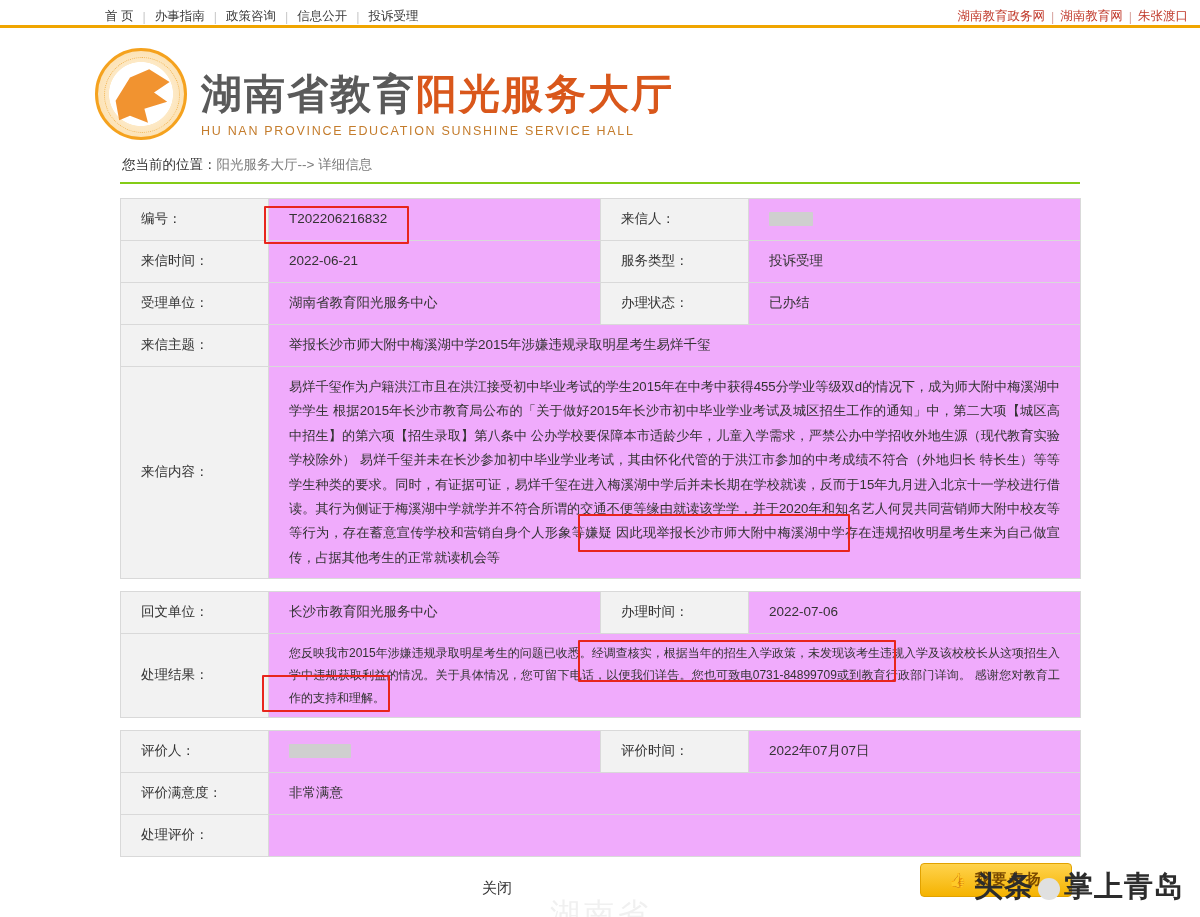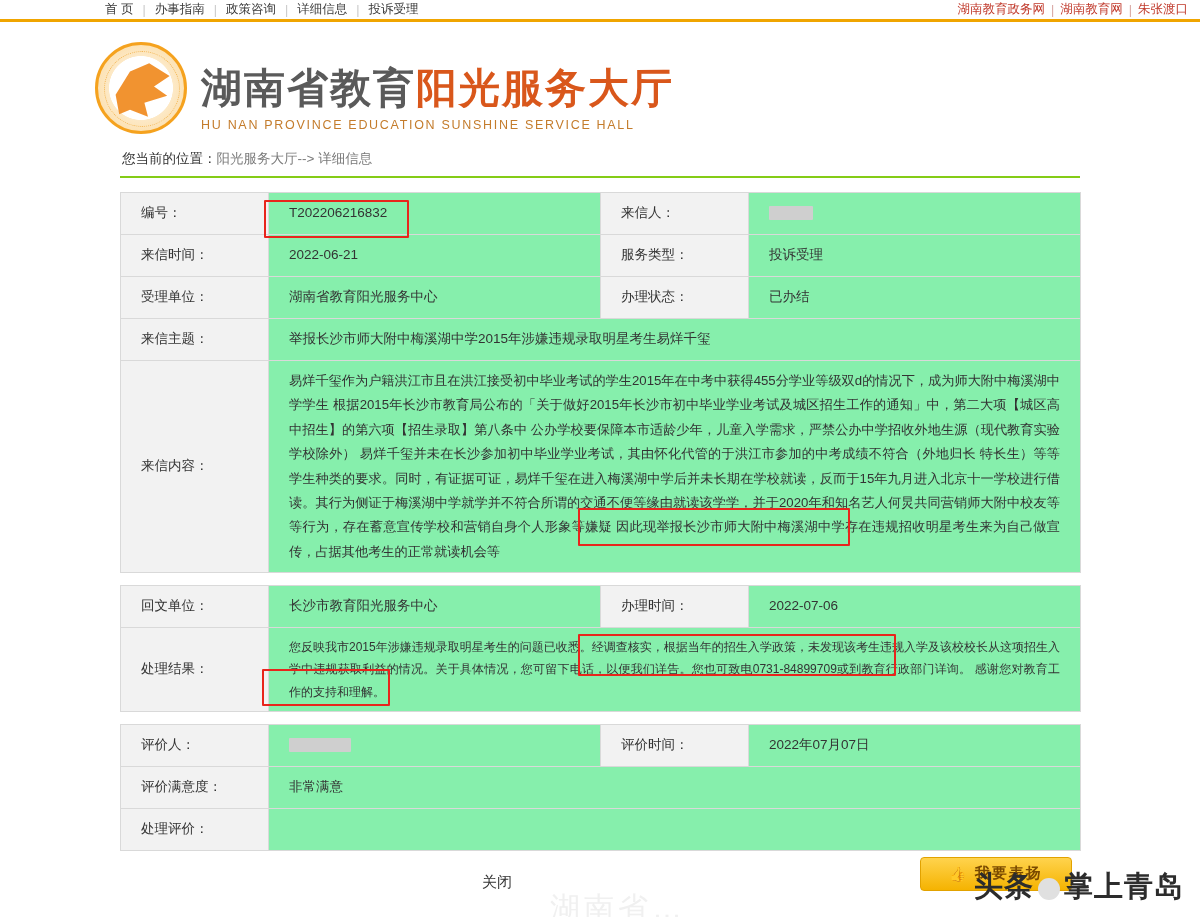--- a/index.html
+++ b/index.html
@@ -6,25 +6,25 @@
   html, body {
     margin: 0; padding: 0;
     width: 1200px; height: 917px;
     background: #ffffff;
     font-family: "Liberation Sans", "DejaVu Sans", sans-serif;
   }
   body { position: relative; overflow: hidden; }
 
   
   .topnav {
-    height: 22px;
+    height: 28px;
     background: #ffffff;
     border-bottom: 3px solid #f0a500;
     display: flex;
-    align-items: center;
+    align-items: flex-end;
     font-size: 12.5px;
     color: #444;
     padding: 0 10px;
     position: relative;
   }
   .topnav .left { display: flex; align-items: center; margin-left: 95px; }
   .topnav .right { display: flex; align-items: center; position: absolute; right: 12px; }
   .topnav a { color: #3a3a3a; text-decoration: none; white-space: nowrap; }
   .topnav .sep { color: #c9c9c9; margin: 0 9px; }
   .topnav .right a { color: #c0392b; }
@@ -103,21 +103,21 @@
     padding: 8px 20px;
     vertical-align: middle;
     line-height: 1.85;
   }
   td.lab {
     background: #f2f2f2;
     color: #333;
     width: 148px;
     white-space: nowrap;
   }
-  td.val { background: #86efac; }
+  td.val { background: #f0abfc; }
   .block-gap { height: 12px; }
 
   .letter-body {
     text-align: justify;
     line-height: 1.95;
     font-size: 13.2px;
   }
   .result-body {
     line-height: 1.95;
     font-size: 12px;
@@ -204,21 +204,21 @@
 <body>
 
 <div class="topnav">
   <div class="left">
     <a href="#">首 页</a>
     <span class="sep">|</span>
     <a href="#">办事指南</a>
     <span class="sep">|</span>
     <a href="#">政策咨询</a>
     <span class="sep">|</span>
-    <a href="#">详细信息</a>
+    <a href="#">信息公开</a>
     <span class="sep">|</span>
     <a href="#">投诉受理</a>
   </div>
   <div class="right">
     <a href="#">湖南教育政务网</a>
     <span class="sep">|</span>
     <a href="#">湖南教育网</a>
     <span class="sep">|</span>
     <a href="#">朱张渡口</a>
   </div>

